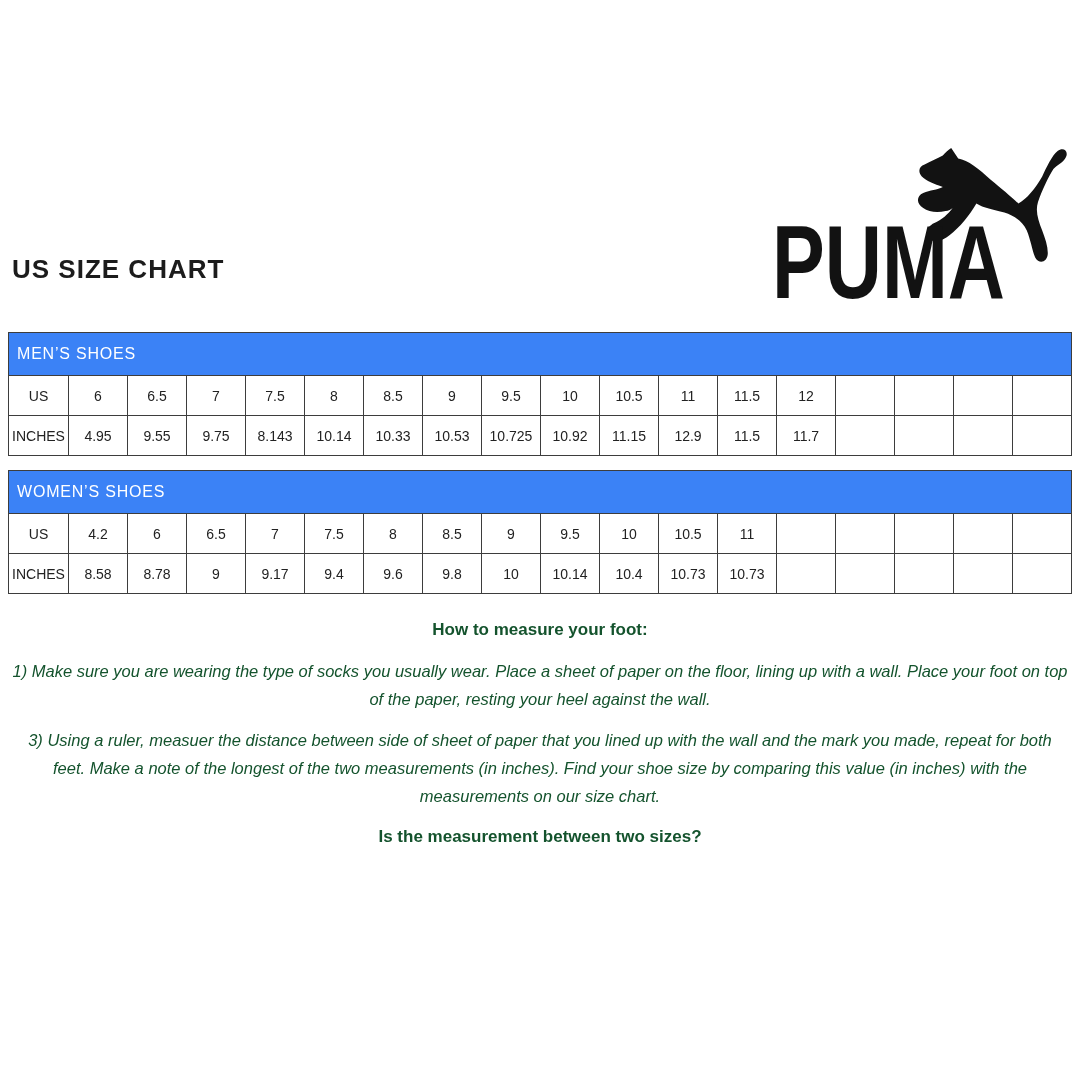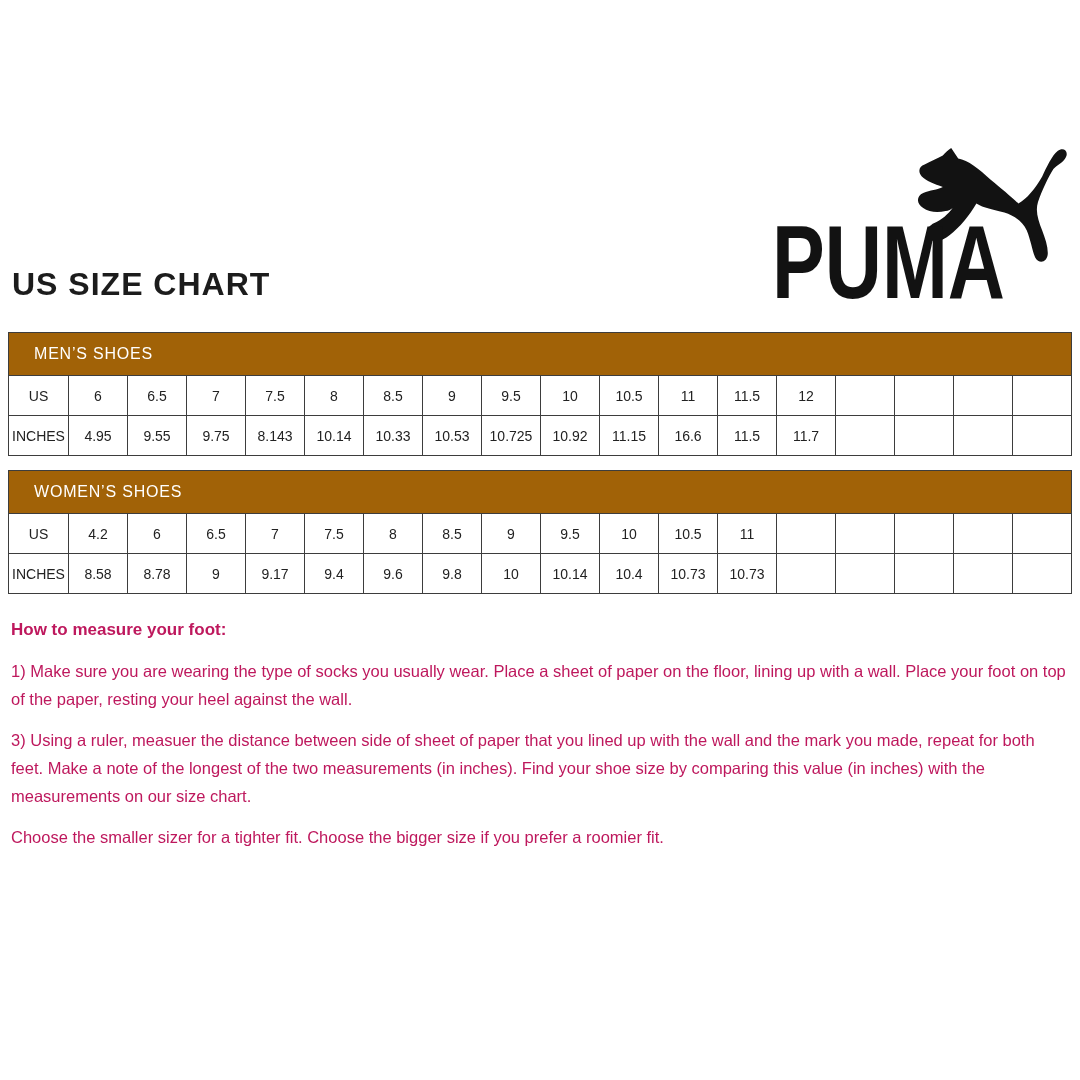--- a/index.html
+++ b/index.html
@@ -2,44 +2,44 @@
 <html><head>
 <meta charset="utf-8">
 <style>
   html,body{margin:0;padding:0;}
   body{
     width:1080px;height:1080px;position:relative;background:#ffffff;
     font-family:"Liberation Sans","DejaVu Sans",sans-serif;color:#1c1c1c;
     overflow:hidden;
   }
   .page-title{
-    position:absolute;left:12px;top:266px;
-    font-size:32px;font-weight:600;letter-spacing:1px;color:#1c1c1c;
+    position:absolute;left:12px;top:254px;
+    font-size:26px;font-weight:600;letter-spacing:1px;color:#1c1c1c;
   }
   .logo{position:absolute;left:770px;top:138px;width:300px;height:168px;}
   .size-table{
     position:absolute;left:8px;width:1064px;border-collapse:collapse;table-layout:fixed;
   }
   .size-table.men{top:332px;}
   .size-table.women{top:470px;}
   .size-table td{
     border:1px solid #3d3d3d;text-align:center;vertical-align:middle;
     font-size:14px;color:#222;height:39px;padding:0;overflow:hidden;white-space:nowrap;
   }
   .size-table .band{
-    background:#a16207;color:#ffffff;text-align:left;height:42px;
-    font-size:16px;letter-spacing:.8px;padding-left:25px;font-weight:400;
+    background:#3b82f6;color:#ffffff;text-align:left;height:42px;
+    font-size:16px;letter-spacing:.8px;padding-left:8px;font-weight:400;
   }
   .size-table col.lblcol{width:60px;}
   .copy{
     position:absolute;left:11px;top:616px;width:1058px;
-    font-size:16.5px;line-height:28px;color:#be185d;
+    font-size:16.5px;line-height:28px;color:#14532d;text-align:center;
   }
   .copy h3{font-size:17px;line-height:28px;margin:0 0 13px 0;font-weight:700;}
-  .copy p{margin:0 0 13px 0;}
+  .copy p{margin:0 0 13px 0;font-style:italic;}
   .copy .qa-head{margin:0;}
   .copy .qa-text{margin:0;}
 </style>
 </head>
 <body>
 
 <div class="page-title">US SIZE CHART</div>
 
 <div class="logo">
   <svg width="300" height="168" viewBox="0 0 300 168" xmlns="http://www.w3.org/2000/svg">
@@ -111,21 +111,21 @@
         <td>4.95</td>
         <td>9.55</td>
         <td>9.75</td>
         <td>8.143</td>
         <td>10.14</td>
         <td>10.33</td>
         <td>10.53</td>
         <td>10.725</td>
         <td>10.92</td>
         <td>11.15</td>
-        <td>16.6</td>
+        <td>12.9</td>
         <td>11.5</td>
         <td>11.7</td>
         <td></td>
         <td></td>
         <td></td>
         <td></td>
       </tr>
     </tbody>
 </table>
 
@@ -179,14 +179,14 @@
         <td></td>
         <td></td>
       </tr>
     </tbody>
 </table>
 
 <div class="copy">
   <h3>How to measure your foot:</h3>
   <p>1) Make sure you are wearing the type of socks you usually wear. Place a sheet of paper on the floor, lining up with a wall. Place your foot on top of the paper, resting your heel against the wall.</p>
   <p>3) Using a ruler, measuer the distance between side of sheet of paper that you lined up with the wall and the mark you made, repeat for both feet. Make a note of the longest of the two measurements (in inches). Find your shoe size by comparing this value (in inches) with the measurements on our size chart.</p>
-  <p class="qa-text">Choose the smaller sizer for a tighter fit. Choose the bigger size if you prefer a roomier fit.</p>
+  <h3 class="qa-head">Is the measurement between two sizes?</h3>
 </div>
 
 </body></html>

